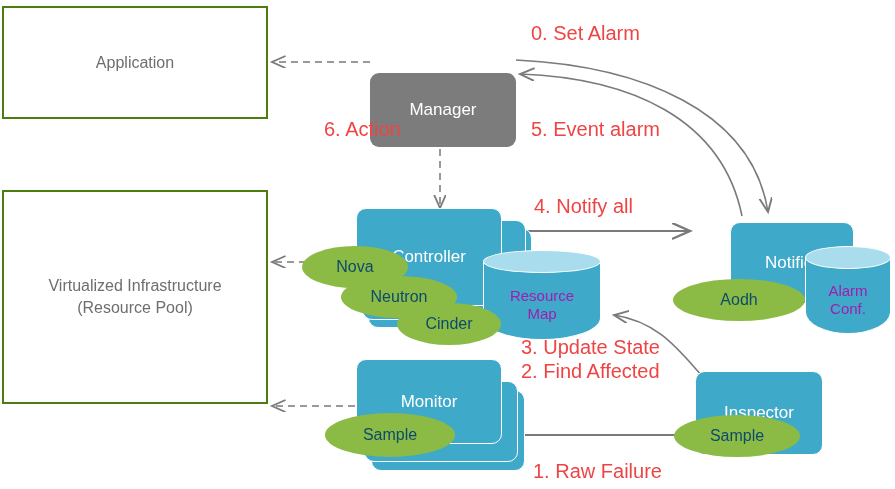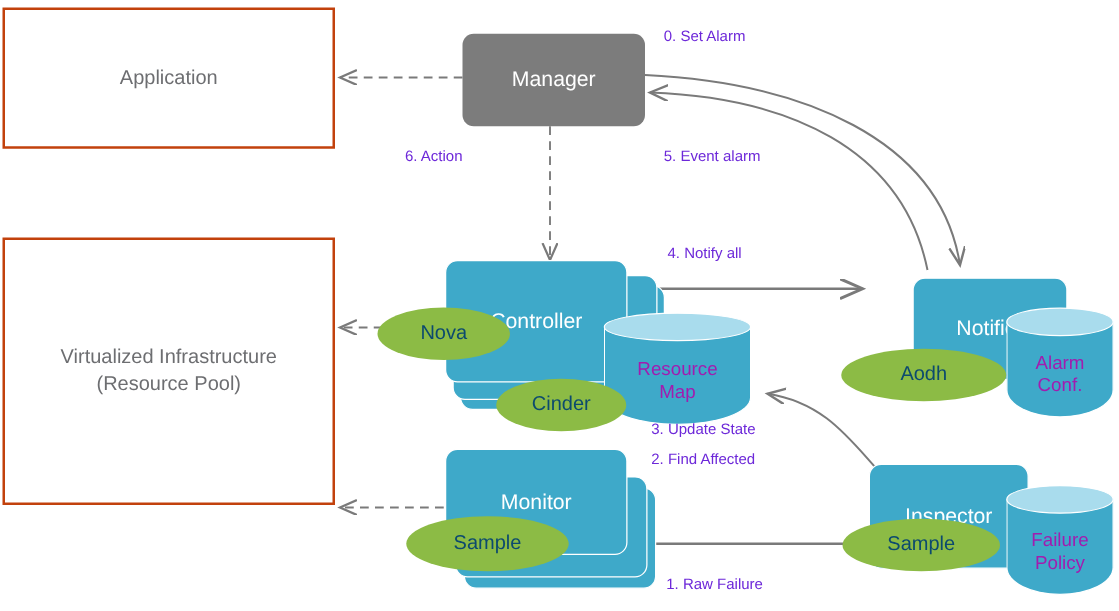--- a/index.html
+++ b/index.html
@@ -3,38 +3,38 @@
 <meta charset="utf-8">
 <style>
   html,body{margin:0;padding:0;background:#ffffff;}
   body{font-family:"Liberation Sans",sans-serif;}
   #stage{position:relative;width:895px;height:489px;background:#ffffff;overflow:hidden;}
 
   
   .plain-box{
     position:absolute;
     background:#ffffff;
-    border:2px solid #c2410c;
+    border:2px solid #4d7c0f;
     box-sizing:border-box;
     display:flex;align-items:center;justify-content:center;
     color:#6d6e71;
     font-size:16px;
     text-align:center;
     line-height:1.35;
     white-space:pre-line;
   }
 
   
   .mgr-box{
     position:absolute;
     background:#7c7c7c;
     border-radius:9px;
     box-sizing:border-box;
     display:flex;align-items:center;justify-content:center;
-    color:#ffffff;font-size:17px;
+    color:#ffffff;font-size:17px;margin-top:46px;
   }
 
   
   .teal-box{
     position:absolute;
     background:#3ea9c9;
     border-radius:10px;
     border:1.5px solid #ffffff;
     box-sizing:border-box;
   }
@@ -75,22 +75,22 @@
     position:absolute;left:0;right:0;top:23px;bottom:4px;
     display:flex;flex-direction:column;align-items:center;justify-content:center;
     color:#a21caf;font-size:15px;line-height:1.15;text-align:center;
     white-space:pre-line;
     z-index:3;
   }
 
   
   .edge-label{
     position:absolute;
-    color:#6d28d9;
-    font-size:12px;
+    color:#ef4444;
+    font-size:20px;
     white-space:nowrap;
   }
 
   svg.wires{position:absolute;left:0;top:0;width:895px;height:489px;overflow:visible;}
 </style>
 </head>
 <body>
 
 <div id="stage">
 
@@ -135,20 +135,21 @@
   <div class="teal-box lbl" style="left:356px;top:208px;width:146px;height:98px;">Controller</div>
 
   <div class="cyl" style="left:483px;top:250px;width:118px;height:90px;">
     <div class="body"></div>
     <div class="top"></div>
     <div class="cyl-label">Resource
 Map</div>
   </div>
 
   <div class="green-ellipse" style="left:302px;top:246px;width:106px;height:42px;">Nova</div>
+  <div class="green-ellipse" style="left:341px;top:276px;width:116px;height:42px;">Neutron</div>
   <div class="green-ellipse" style="left:397px;top:303px;width:104px;height:42px;">Cinder</div>
 
   <div class="teal-box" style="left:371px;top:390px;width:154px;height:81px;"></div>
   <div class="teal-box" style="left:364px;top:381px;width:154px;height:81px;"></div>
   <div class="teal-box lbl" style="left:356px;top:359px;width:146px;height:85px;">Monitor</div>
 
   <div class="green-ellipse" style="left:325px;top:413px;width:130px;height:44px;">Sample</div>
 
   <div class="teal-box lbl" style="left:730px;top:222px;width:124px;height:82px;">Notifier</div>
 
@@ -156,26 +157,20 @@
     <div class="body"></div>
     <div class="top"></div>
     <div class="cyl-label">Alarm
 Conf.</div>
   </div>
 
   <div class="green-ellipse" style="left:673px;top:279px;width:132px;height:42px;">Aodh</div>
 
   <div class="teal-box lbl" style="left:695px;top:371px;width:128px;height:84px;">Inspector</div>
 
-  <div class="cyl" style="left:805px;top:388px;width:86px;height:88px;">
-    <div class="body"></div>
-    <div class="top"></div>
-    <div class="cyl-label">Failure
-Policy</div>
-  </div>
 
   <div class="green-ellipse" style="left:674px;top:415px;width:126px;height:42px;">Sample</div>
 
   <div class="edge-label" style="left:531px;top:22px;">0. Set Alarm</div>
 
   <div class="edge-label" style="left:324px;top:118px;">6. Action</div>
 
   <div class="edge-label" style="left:531px;top:118px;">5. Event alarm</div>
 
   <div class="edge-label" style="left:534px;top:195px;">4. Notify all</div>

